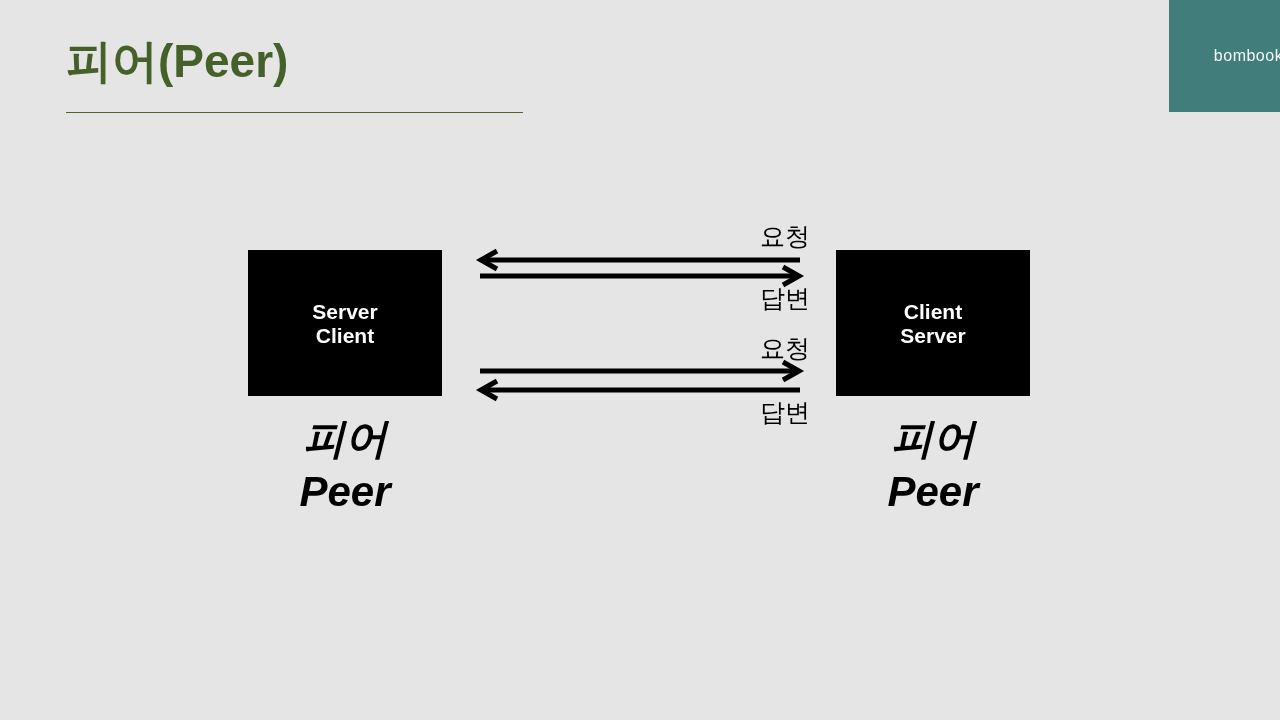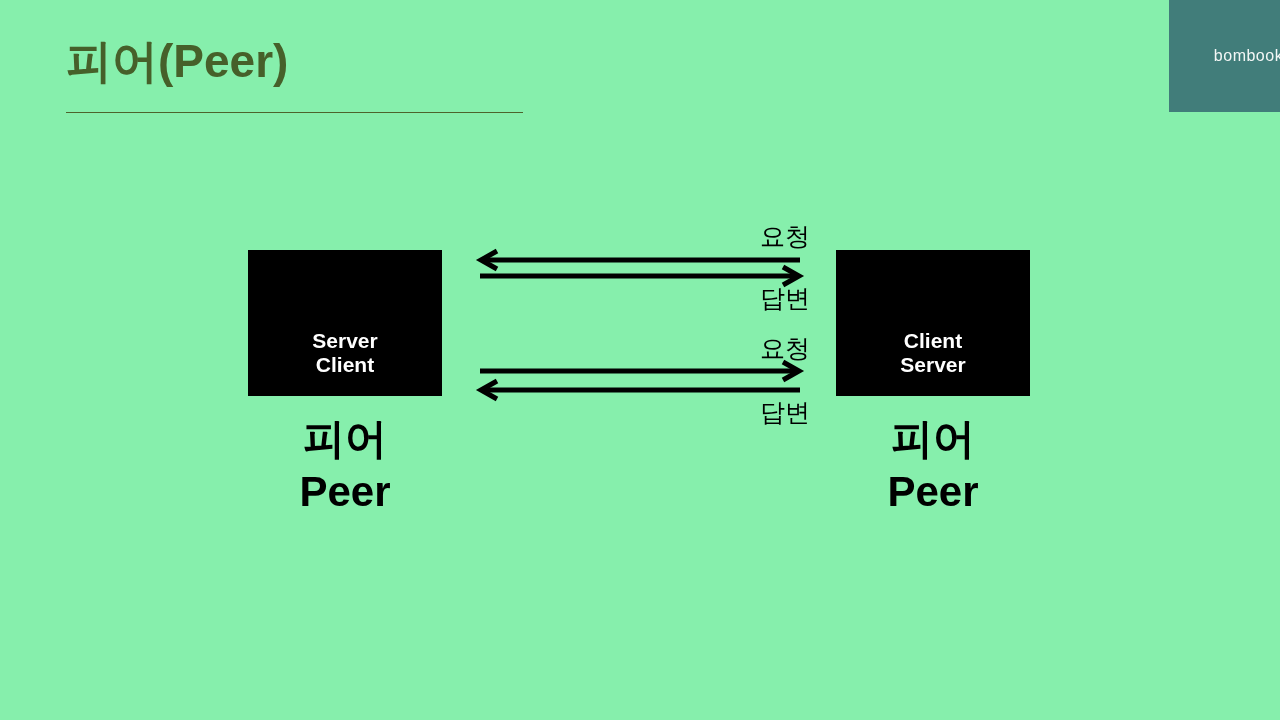--- a/index.html
+++ b/index.html
@@ -6,21 +6,21 @@
   html, body { width: 1280px; height: 720px; }
   body {
     font-family: "Liberation Sans", sans-serif;
     background: #ffffff;
     overflow: hidden;
   }
   .slide {
     position: relative;
     width: 1280px;
     height: 720px;
-    background: #86efac;
+    background: #e5e5e5;
   }
   .slide-title {
     position: absolute;
     left: 66px;
     top: 34px;
     font-size: 46px;
     font-weight: bold;
     color: #46602a;
     letter-spacing: 0px;
     line-height: 1.2;
@@ -52,41 +52,42 @@
     margin-left: 48px;
   }
   .peer-box {
     position: absolute;
     top: 250px;
     width: 194px;
     height: 146px;
     background: #000000;
     display: flex;
     flex-direction: column;
-    justify-content: flex-end;
+    justify-content: center;
     padding: 21px 0 19px 0;
   }
   .peer-box.left  { left: 248px; }
   .peer-box.right { left: 836px; }
   .role-label {
     color: #ffffff;
     font-size: 21px;
     font-weight: bold;
     text-align: center;
     line-height: 24px;
   }
   .peer-caption {
     position: absolute;
     top: 412px;
     width: 194px;
     text-align: center;
     font-size: 42px;
     font-weight: bold;
     color: #000000;
     line-height: 53px;
+    font-style: italic;
   }
   .peer-caption.left  { left: 248px; }
   .peer-caption.right { left: 836px; }
   .arrow-label {
     position: absolute;
     left: 470px;
     width: 340px;
     text-align: right;
     font-size: 25px;
     color: #000000;

